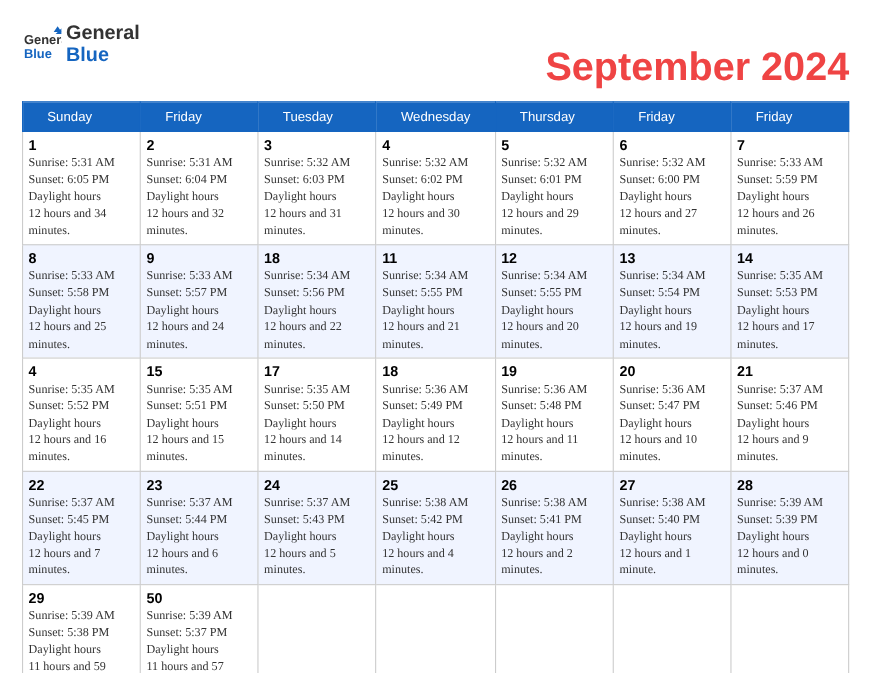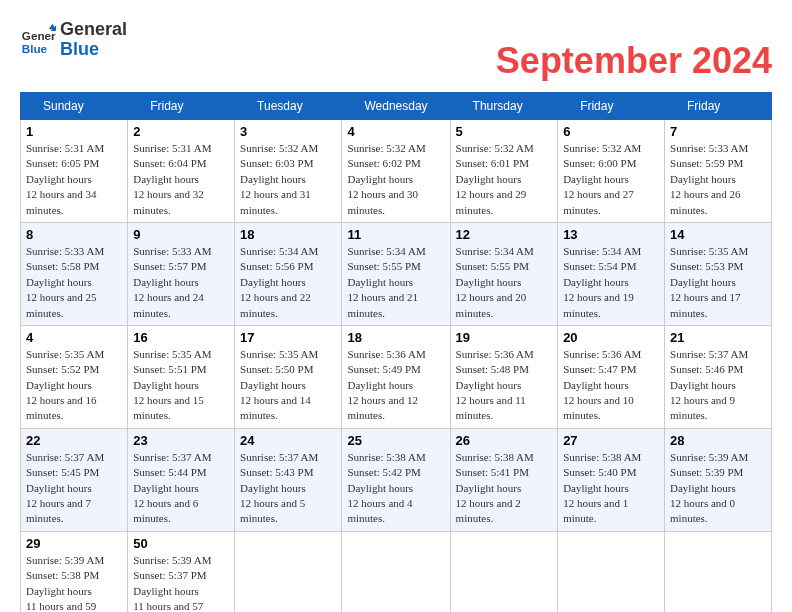--- a/index.html
+++ b/index.html
@@ -132,21 +132,21 @@
         <td><span class="day-num">8</span><span class="day-info">Sunrise: 5:33 AM<br>Sunset: 5:58 PM<br>Daylight hours<br>12 hours and 25 minutes.</span></td>
         <td><span class="day-num">9</span><span class="day-info">Sunrise: 5:33 AM<br>Sunset: 5:57 PM<br>Daylight hours<br>12 hours and 24 minutes.</span></td>
         <td><span class="day-num">18</span><span class="day-info">Sunrise: 5:34 AM<br>Sunset: 5:56 PM<br>Daylight hours<br>12 hours and 22 minutes.</span></td>
         <td><span class="day-num">11</span><span class="day-info">Sunrise: 5:34 AM<br>Sunset: 5:55 PM<br>Daylight hours<br>12 hours and 21 minutes.</span></td>
         <td><span class="day-num">12</span><span class="day-info">Sunrise: 5:34 AM<br>Sunset: 5:55 PM<br>Daylight hours<br>12 hours and 20 minutes.</span></td>
         <td><span class="day-num">13</span><span class="day-info">Sunrise: 5:34 AM<br>Sunset: 5:54 PM<br>Daylight hours<br>12 hours and 19 minutes.</span></td>
         <td><span class="day-num">14</span><span class="day-info">Sunrise: 5:35 AM<br>Sunset: 5:53 PM<br>Daylight hours<br>12 hours and 17 minutes.</span></td>
       </tr>
       <tr>
         <td><span class="day-num">4</span><span class="day-info">Sunrise: 5:35 AM<br>Sunset: 5:52 PM<br>Daylight hours<br>12 hours and 16 minutes.</span></td>
-        <td><span class="day-num">16</span><span class="day-info">Sunrise: 5:35 AM<br>Sunset: 5:51 PM<br>Daylight hours<br>12 hours and 15 minutes.</span></td>
+        <td><span class="day-num">15</span><span class="day-info">Sunrise: 5:35 AM<br>Sunset: 5:51 PM<br>Daylight hours<br>12 hours and 15 minutes.</span></td>
         <td><span class="day-num">17</span><span class="day-info">Sunrise: 5:35 AM<br>Sunset: 5:50 PM<br>Daylight hours<br>12 hours and 14 minutes.</span></td>
         <td><span class="day-num">18</span><span class="day-info">Sunrise: 5:36 AM<br>Sunset: 5:49 PM<br>Daylight hours<br>12 hours and 12 minutes.</span></td>
         <td><span class="day-num">19</span><span class="day-info">Sunrise: 5:36 AM<br>Sunset: 5:48 PM<br>Daylight hours<br>12 hours and 11 minutes.</span></td>
         <td><span class="day-num">20</span><span class="day-info">Sunrise: 5:36 AM<br>Sunset: 5:47 PM<br>Daylight hours<br>12 hours and 10 minutes.</span></td>
         <td><span class="day-num">21</span><span class="day-info">Sunrise: 5:37 AM<br>Sunset: 5:46 PM<br>Daylight hours<br>12 hours and 9 minutes.</span></td>
       </tr>
       <tr>
         <td><span class="day-num">22</span><span class="day-info">Sunrise: 5:37 AM<br>Sunset: 5:45 PM<br>Daylight hours<br>12 hours and 7 minutes.</span></td>
         <td><span class="day-num">23</span><span class="day-info">Sunrise: 5:37 AM<br>Sunset: 5:44 PM<br>Daylight hours<br>12 hours and 6 minutes.</span></td>
         <td><span class="day-num">24</span><span class="day-info">Sunrise: 5:37 AM<br>Sunset: 5:43 PM<br>Daylight hours<br>12 hours and 5 minutes.</span></td>

